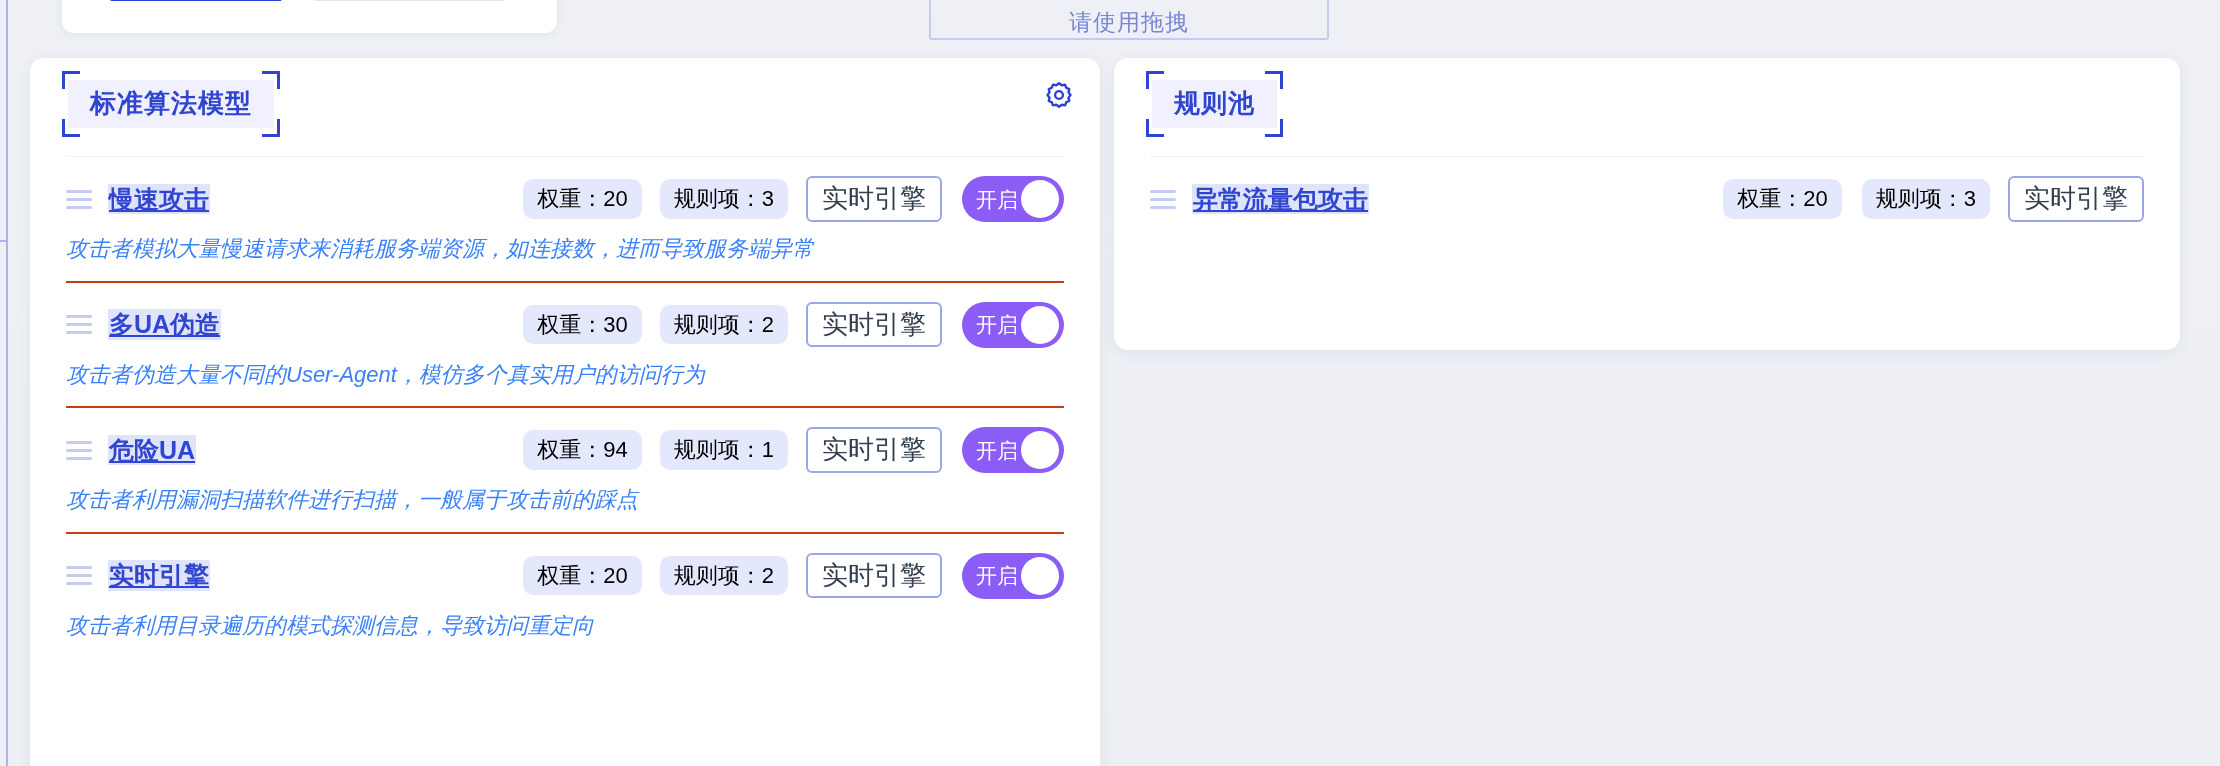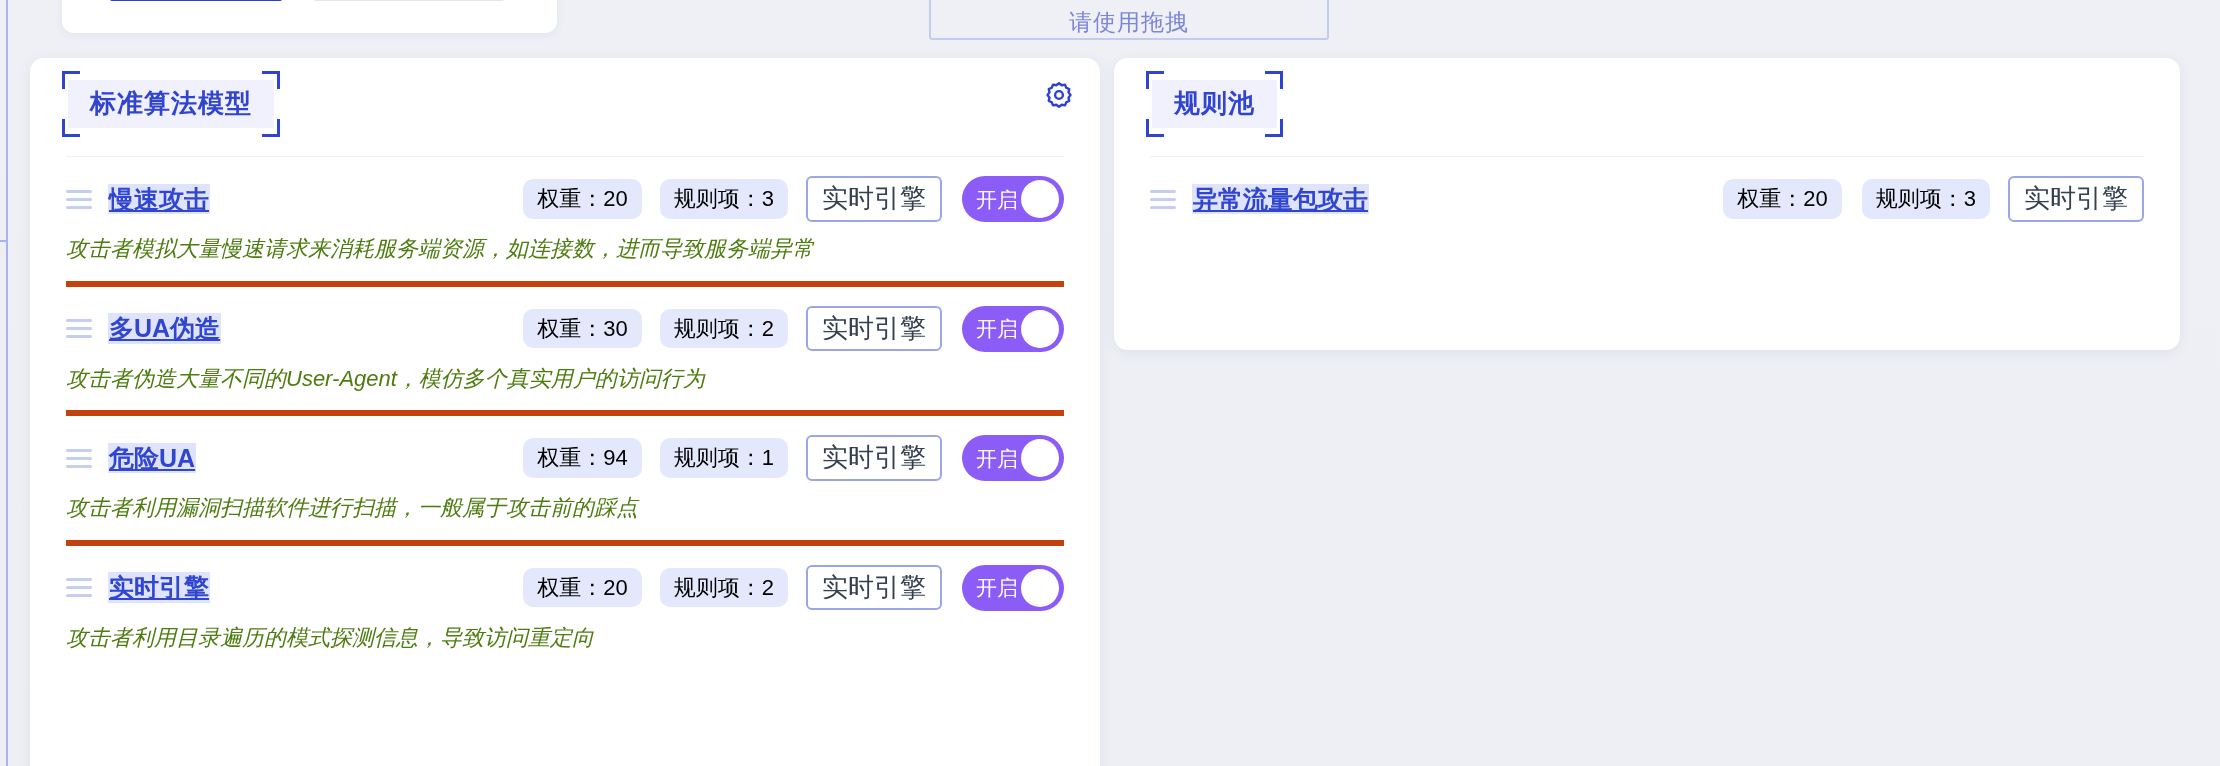--- a/index.html
+++ b/index.html
@@ -165,21 +165,21 @@
   .gear-btn svg { display: block; }
 
   
   .rows {
     position: relative;
     padding: 0 0 0 0;
   }
   .rule-row {
     position: relative;
     margin: 0 36px;
-    border-top: 6px solid #c2410c;
+    border-top: 2px solid #c2410c;
     padding: 22px 0 18px 0;
   }
   .rule-row:first-child {
     border-top: 1px solid #edf0f7;
   }
   .rule-main {
     display: flex;
     align-items: center;
     height: 40px;
   }
@@ -270,21 +270,21 @@
     width: 38px;
     height: 38px;
     border-radius: 50%;
     background: #ffffff;
   }
 
   .rule-desc {
     margin-top: 16px;
     font-size: 22px;
     font-style: italic;
-    color: #4d7c0f;
+    color: #3b82f6;
     line-height: 1.25;
     white-space: nowrap;
   }
 
   
   .panel-right .chip { margin-left: 20px; }
 </style>
 </head>
 <body>
 

